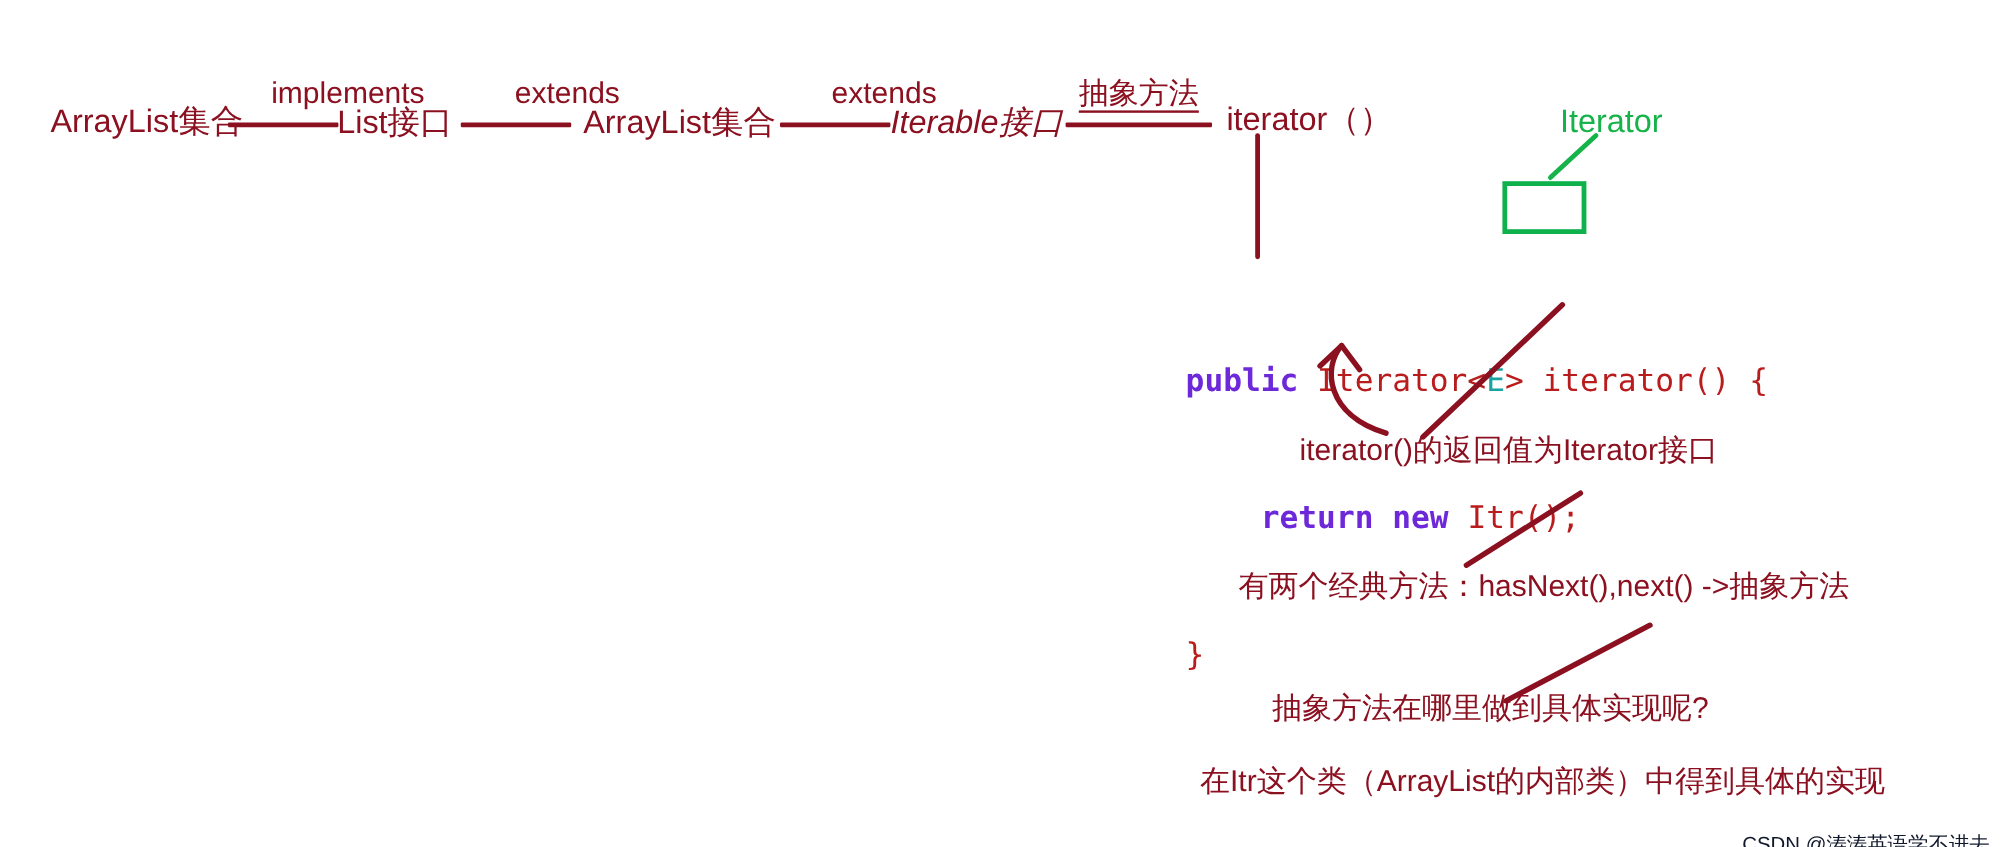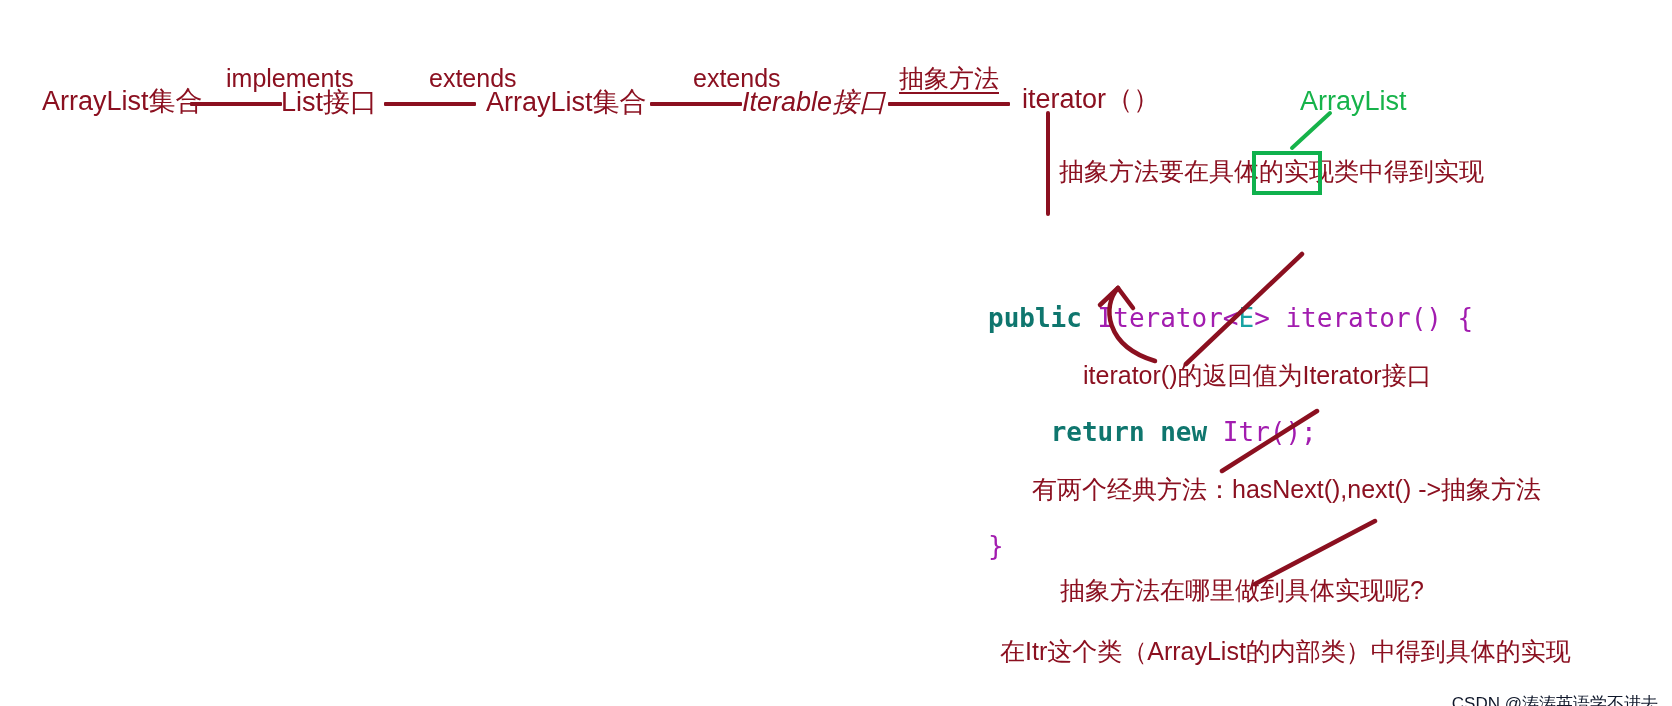--- a/index.html
+++ b/index.html
@@ -69,23 +69,23 @@
 
   
   .code {
     position: absolute;
     font-family: "DejaVu Sans Mono", "Liberation Mono", monospace;
     font-size: 26px;
     line-height: 38px;
     color: #1b1b1b;
     white-space: pre;
   }
-  .kw { color: #0f766e; font-weight: bold; }
+  .kw { color: #6d28d9; font-weight: bold; }
   .tyvar { color: #19a3a3; }
-  .plain { color: #a21caf; }
+  .plain { color: #b91c1c; }
 
   
   svg.overlay {
     position: absolute;
     left: 0; top: 0;
     width: 1672px;
     height: 706px;
     pointer-events: none;
   }
 
@@ -117,25 +117,22 @@
   <div class="abs chain-label" style="left:652px; top:50px;">extends</div>
   <div class="abs chain-line" style="left:650px; top:86px; width:92px;"></div>
 
   <div class="abs chain-node" style="left:742px; top:73px;font-style:italic;">Iterable接口</div>
 
   <div class="abs chain-label-underlined" style="left:899px; top:50px;">抽象方法</div>
   <div class="abs chain-line" style="left:888px; top:86px; width:122px;"></div>
 
   <div class="abs chain-node" style="left:1022px; top:70px;">iterator（）</div>
 
-  <div class="abs green-text" style="left:1300px; top:72px;">ArrayList</div>
+  <div class="abs green-text" style="left:1300px; top:72px;">Iterator</div>
 
-  <div class="abs note" style="left:1059px; top:143px;">
-    <span>抽象方法要在具体的</span><span>实现类</span><span>中得到实现</span>
-  </div>
 
   <div class="green-box" style="left:1252px; top:135px; width:70px; height:44px;"></div>
 
   <div class="code" style="left:988px; top:207px;">
     <div><span class="kw">public</span><span class="plain"> Iterator&lt;</span><span class="tyvar">E</span><span class="plain">&gt; iterator() {</span></div>
     <div><span class="plain">    </span><span class="kw">return</span><span class="plain"> </span><span class="kw">new</span><span class="plain"> Itr();</span></div>
     <div><span class="plain">}</span></div>
   </div>
 
   <div class="abs note" style="left:1083px; top:347px;">iterator()的返回值为Iterator接口</div>

